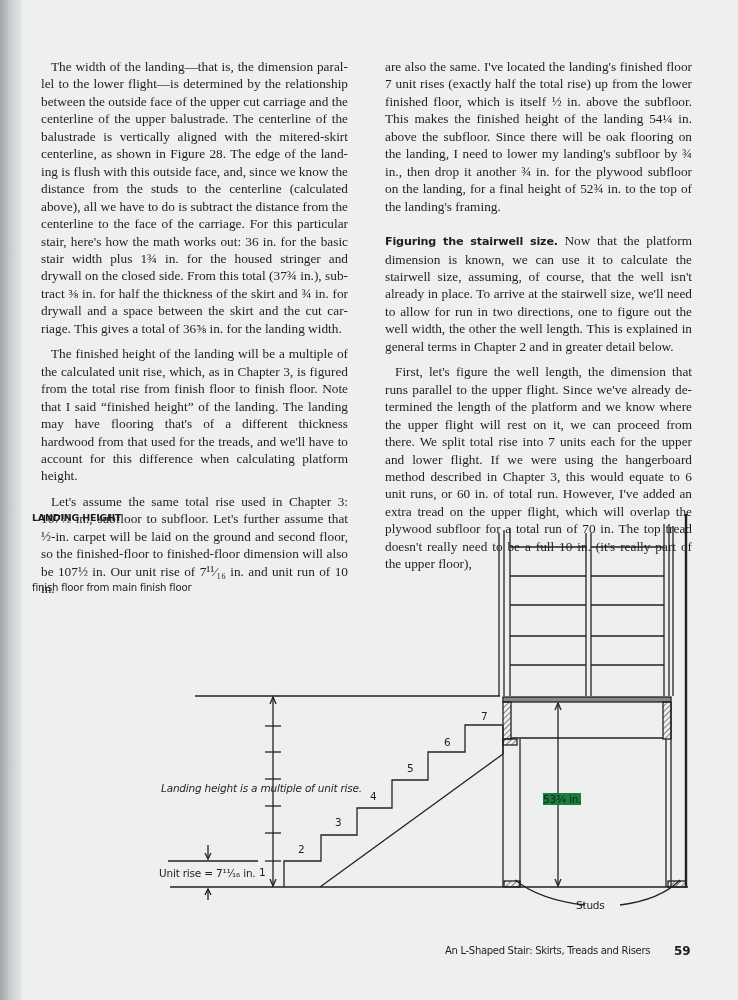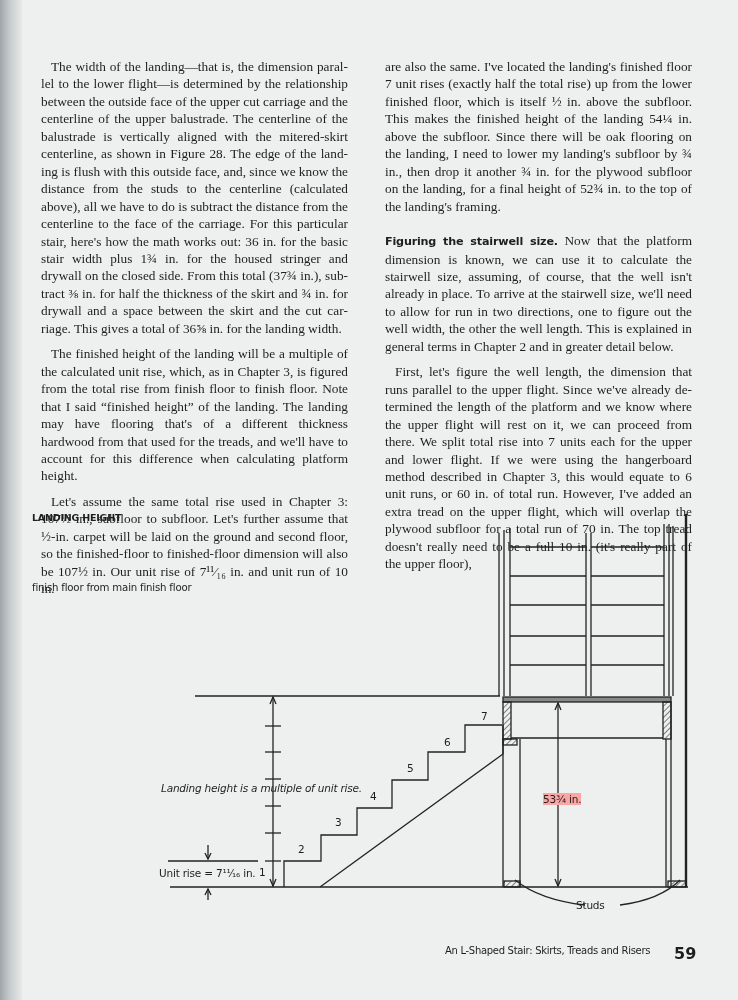--- a/index.html
+++ b/index.html
@@ -41,21 +41,21 @@
     position: absolute; font-family: "DejaVu Sans", sans-serif;
     font-size: 10.5px; letter-spacing: -0.2px; white-space: nowrap;
   }
   .italic { font-style: italic; }
   .footer {
     position: absolute; top: 945px; left: 445px;
     font-family: "DejaVu Sans", sans-serif; font-size: 10px; letter-spacing: -0.3px;
   }
   .page-num {
     position: absolute; top: 944px; left: 674px;
-    font-family: "DejaVu Sans", sans-serif; font-weight: bold; font-size: 16px;
+    font-family: "DejaVu Sans", sans-serif; font-weight: bold; font-size: 12px;
   }
 </style>
 </head>
 <body>
 
 <div class="binding-shadow"></div>
 
 <div id="col-left" class="col">
   <p class="indent">The width of the landing—that is, the dimension paral­lel to the lower flight—is determined by the relationship between the outside face of the upper cut carriage and the centerline of the upper balustrade. The centerline of the balustrade is vertically aligned with the mitered-skirt centerline, as shown in Figure 28. The edge of the land­ing is flush with this outside face, and, since we know the distance from the studs to the centerline (calculated above), all we have to do is subtract the distance from the centerline to the face of the carriage. For this particu­lar stair, here's how the math works out: 36 in. for the basic stair width plus 1¾ in. for the housed stringer and drywall on the closed side. From this total (37¾ in.), sub­tract ⅜ in. for half the thickness of the skirt and ¾ in. for drywall and a space between the skirt and the cut car­riage. This gives a total of 36⅝ in. for the landing width.</p>
   <p class="indent">The finished height of the landing will be a multiple of the calculated unit rise, which, as in Chapter 3, is figured from the total rise from finish floor to finish floor. Note that I said “finished height” of the landing. The landing may have flooring that's of a different thickness hardwood from that used for the treads, and we'll have to account for this difference when calculating platform height.</p>
@@ -147,21 +147,21 @@
     <polyline points="555,710 558,703 561,710"></polyline>
     <polyline points="555,879 558,886 561,879"></polyline>
 
     <path d="M585,905 Q540,900 515,880"></path>
     <path d="M620,905 Q660,900 680,880"></path>
   </g>
 </svg>
 
 <div class="diag-label italic" style="left:161px; top:756px;margin-top:26px;">Landing height is a multiple of unit rise.</div>
 <div class="diag-label" style="left:159px; top:867px;text-align:center;">Unit rise = 7¹¹⁄₁₆ in.</div>
-<div class="diag-label" style="left:543px; top:793px; background:#fca5a5;">53¾ in.</div>
+<div class="diag-label" style="left:543px; top:793px; background:#15803d;">53¾ in.</div>
 <div class="diag-label" style="left:576px; top:899px;">Studs</div>
 
 <div class="diag-label" style="left:259px; top:866px;">1</div>
 <div class="diag-label" style="left:298px; top:843px;">2</div>
 <div class="diag-label" style="left:335px; top:816px;">3</div>
 <div class="diag-label" style="left:370px; top:790px;">4</div>
 <div class="diag-label" style="left:407px; top:762px;">5</div>
 <div class="diag-label" style="left:444px; top:736px;">6</div>
 <div class="diag-label" style="left:481px; top:710px;">7</div>
 

